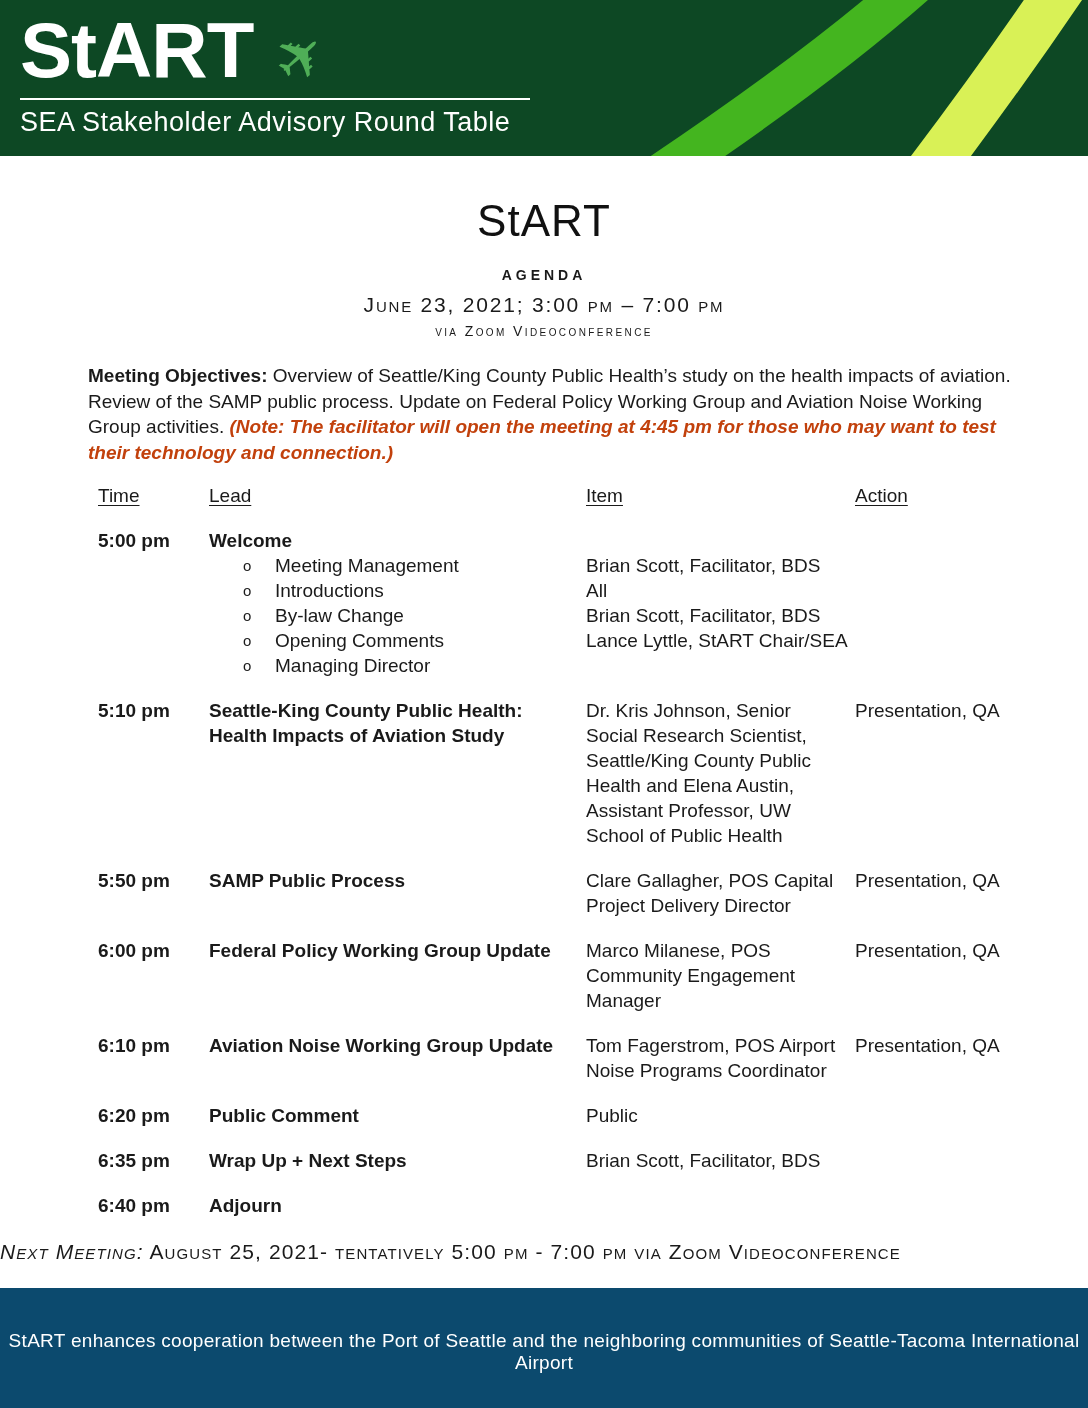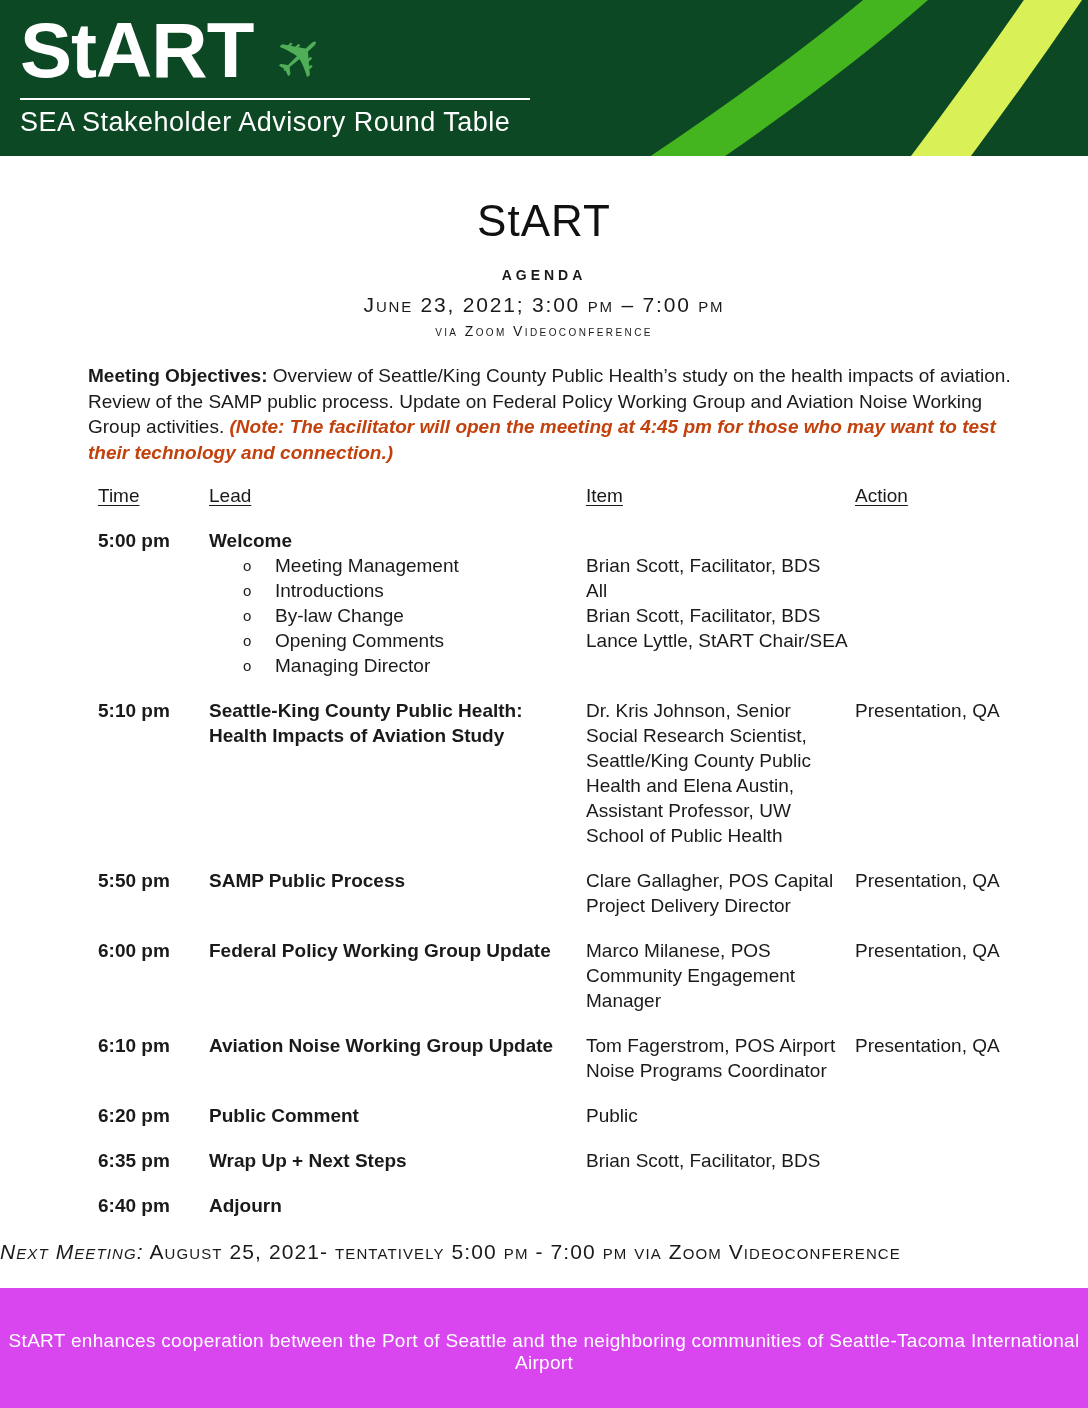--- a/index.html
+++ b/index.html
@@ -50,21 +50,21 @@
   .item-title { font-weight:bold; }
   .subrow { display:grid; grid-template-columns:32px 311px 269px; padding-left:34px; }
   .bullet { font-size:15px; line-height:25px; }
 
   
   .next-meeting { margin-top:16px; font-variant:small-caps;
     font-size:21px; letter-spacing:1.1px; line-height:27px; }
   .next-meeting-label { font-style:italic; }
 
   
-  .footer { position:absolute; left:0; bottom:0; width:1088px; height:120px; background:#d946ef; }
+  .footer { position:absolute; left:0; bottom:0; width:1088px; height:120px; background:#0c4a6e; }
   .footer-text { color:#ffffff; font-size:19px; text-align:center; padding-top:42px;
     letter-spacing:0.3px; }
 </style>
 </head>
 <body>
 
 <div class="banner">
   <svg class="banner-curves" width="1088" height="156" viewBox="0 0 1088 156" aria-hidden="true">
     <path d="M 930,-30 Q 820,70 630,195" stroke="#44b51f" stroke-width="42" fill="none"></path>
     <path d="M 1080,-40 Q 1000,80 900,210" stroke="#d9f156" stroke-width="48" fill="none"></path>

